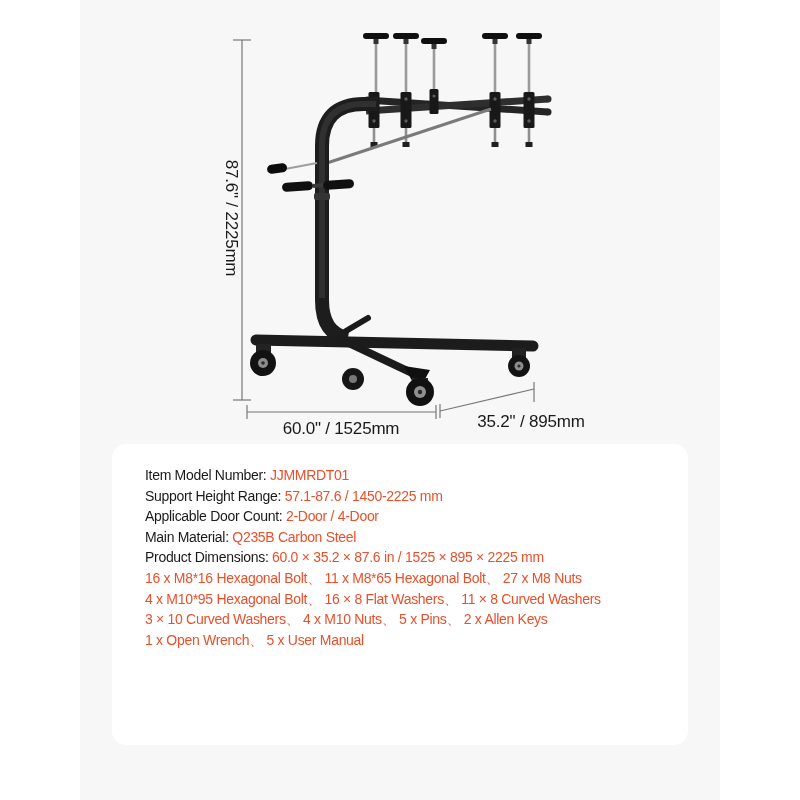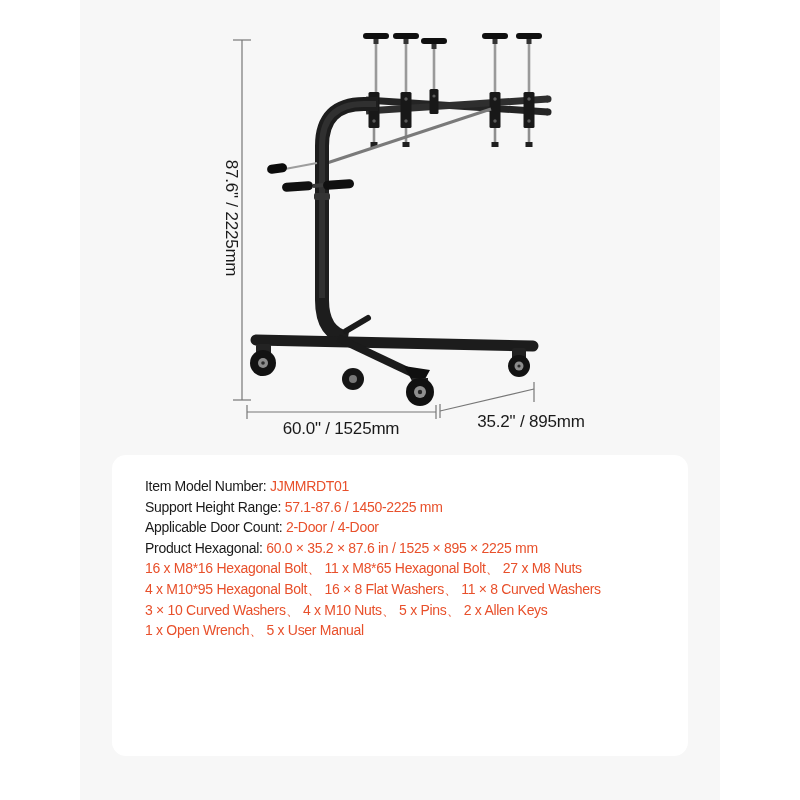--- a/index.html
+++ b/index.html
@@ -10,21 +10,21 @@
   .stage{
     position:absolute;left:80px;top:0;width:640px;height:800px;
     background:#f7f7f7;
   }
   .figure-svg{display:block;position:absolute;left:0;top:0;}
   svg text{
     font-family:"Liberation Sans",sans-serif;
     font-size:17px;fill:#1a1a1a;letter-spacing:-0.2px;
   }
   .panel{
-    position:absolute;left:32px;top:455px;width:576px;height:301px;
+    position:absolute;left:32px;top:444px;width:576px;height:301px;
     background:#ffffff;border-radius:14px;box-sizing:border-box;
     padding:21px 26px 0 33px;overflow:hidden;
   }
   .row{
     margin:0;font-size:14px;line-height:20.6px;letter-spacing:-0.3px;
     white-space:nowrap;color:#1a1a1a;
   }
   .val{color:#e8502b;}
 </style>
 </head>
@@ -156,19 +156,20 @@
       <circle cx="439" cy="366" r="11" fill="#131313"></circle>
       <circle cx="439" cy="366" r="4.5" fill="#8d8d8d"></circle>
       <circle cx="439" cy="366" r="1.6" fill="#2b2b2b"></circle>
     </g>
   </svg>
 
   <div class="panel">
     <p class="row"><span>Item Model Number: </span><span class="val">JJMMRDT01</span></p>
     <p class="row"><span>Support Height Range: </span><span class="val">57.1-87.6 / 1450-2225 mm</span></p>
     <p class="row"><span>Applicable Door Count: </span><span class="val">2-Door / 4-Door</span></p>
-    <p class="row"><span>Product Hexagonal: </span><span class="val">60.0 × 35.2 × 87.6 in / 1525 × 895 × 2225 mm</span></p>
+    <p class="row"><span>Main Material: </span><span class="val">Q235B Carbon Steel</span></p>
+    <p class="row"><span>Product Dimensions: </span><span class="val">60.0 × 35.2 × 87.6 in / 1525 × 895 × 2225 mm</span></p>
     <p class="row"><span class="val">16 x M8*16 Hexagonal Bolt、 11 x M8*65 Hexagonal Bolt、 27 x M8 Nuts</span></p>
     <p class="row"><span class="val">4 x M10*95 Hexagonal Bolt、 16 × 8 Flat Washers、 11 × 8 Curved Washers</span></p>
     <p class="row"><span class="val">3 × 10 Curved Washers、 4 x M10 Nuts、 5 x Pins、 2 x Allen Keys</span></p>
     <p class="row"><span class="val">1 x Open Wrench、 5 x User Manual</span></p>
   </div>
 </div>
 
 </body></html>

